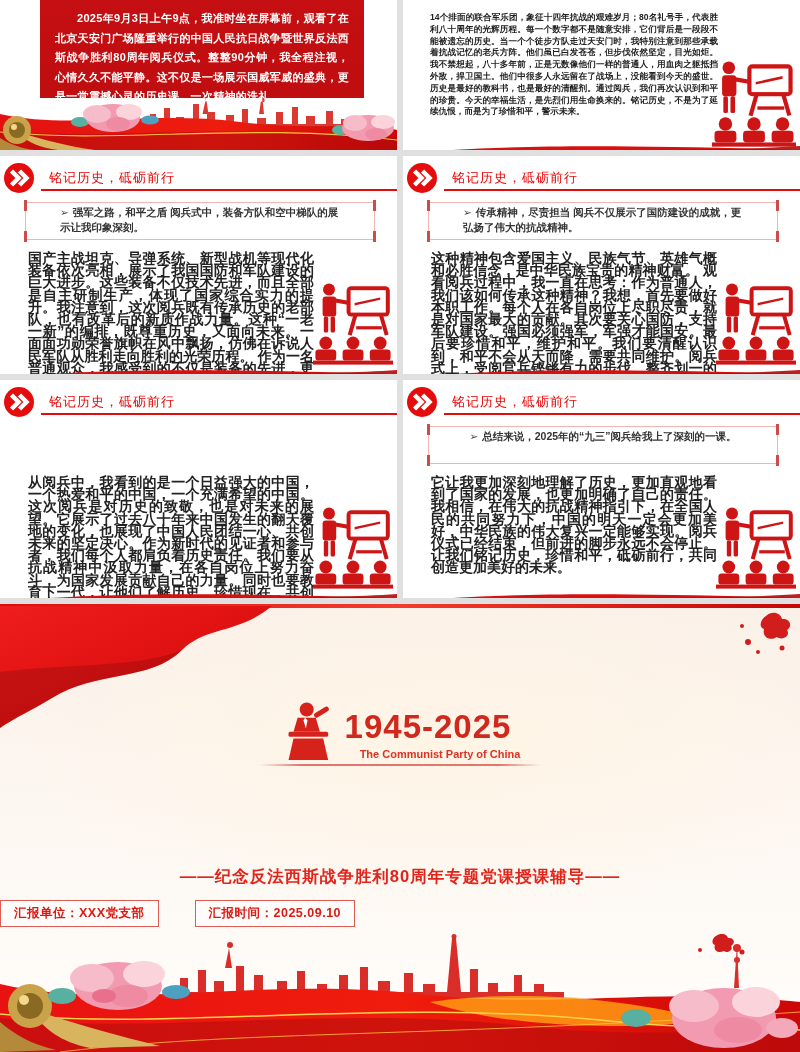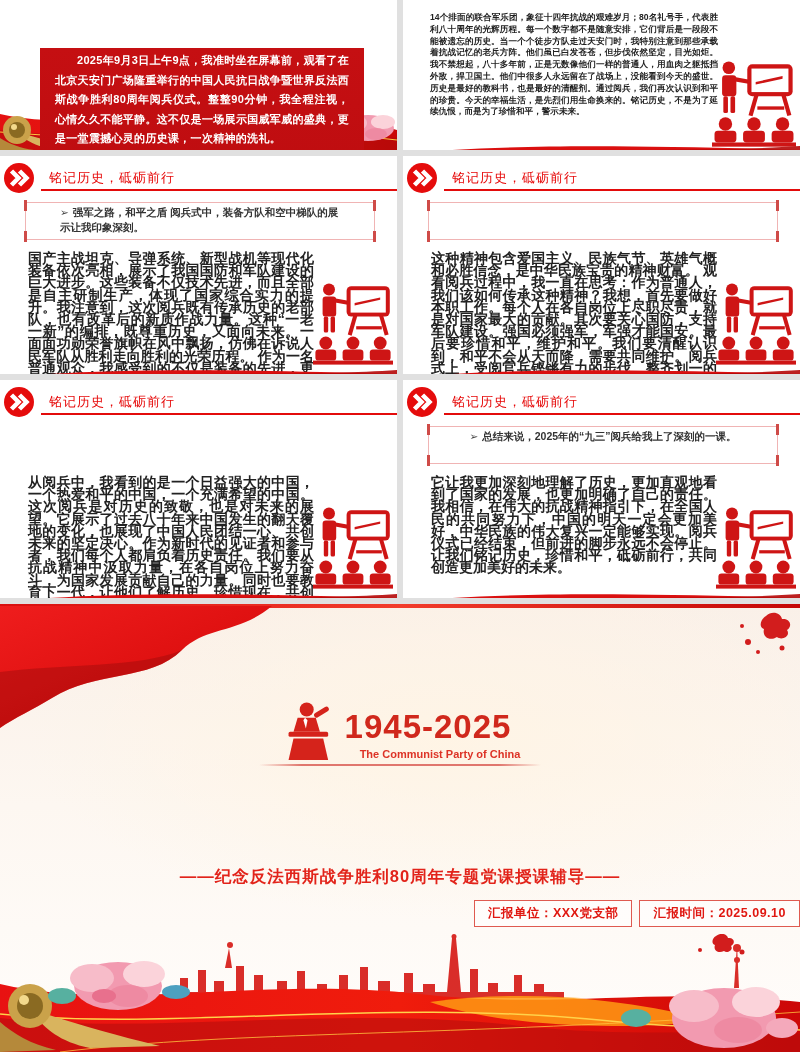--- a/index.html
+++ b/index.html
@@ -16,22 +16,22 @@
   .s2r { left:403px; top:156px; width:397px; height:218px; }
   .s3l { left:0;   top:380px; width:397px; height:218px; }
   .s3r { left:403px; top:380px; width:397px; height:218px; }
   .cover { left:0; top:604px; width:800px; height:448px;
     background:
       radial-gradient(ellipse 420px 180px at 56% 30%, rgba(255,244,228,.9), rgba(255,244,228,0)),
       linear-gradient(180deg,#faf0e8 0%, #fdf7f1 45%, #fffdfb 100%);
   }
 
   
-  .redbox { position:absolute; left:40px; top:0; width:324px; height:112px;
-    background:linear-gradient(180deg,#c50f12,#bf0d10); padding:3px 15px 0 15px;margin-top:48px; }
+  .redbox { position:absolute; left:40px; top:0; width:324px; height:98px;
+    background:linear-gradient(180deg,#c50f12,#bf0d10); padding:9px 15px 0 15px; }
   .redbox p { color:#fff; font-size:11px; font-weight:700; line-height:19.5px;
     text-indent:2em; letter-spacing:.3px; text-align:justify; }
 
   
   .para-sm { position:absolute; left:27px; top:12px; width:288px;
     font-size:8.6px; font-weight:700; line-height:11.8px; color:#222; text-align:justify; }
 
   
   .chev { position:absolute; left:4px; top:7px; width:30px; height:30px; }
   .sec-title { position:absolute; left:49px; top:13px; font-size:13px; font-weight:400;
@@ -68,21 +68,21 @@
     transform:translateX(-50%);
     background:linear-gradient(90deg,rgba(240,150,143,0),#e0766d 15%,#e0766d 85%,rgba(240,150,143,0)); }
   .cov-title { position:absolute; left:0; top:174px; width:100%; text-align:center;
     font-size:64px; font-weight:900; letter-spacing:3px; line-height:1.1;
     background:linear-gradient(100deg,#8f1016 2%,#d3261b 22%,#f4581d 40%,#c01212 58%,#e8322a 74%,#ff9b26 95%);
     -webkit-background-clip:text; background-clip:text; color:transparent;
     text-shadow:0 2px 3px rgba(140,20,10,.12); }
   .cov-subtitle { position:absolute; left:0; top:262px; width:100%; text-align:center;
     font-size:16.5px; font-weight:800; color:#e2231a; letter-spacing:1px; }
   .cov-boxes { position:absolute; left:0; top:296px; width:100%; display:flex;
-    justify-content:flex-end; gap:7px; }
+    justify-content:flex-start; gap:36px; }
   .cov-box { border:1px solid #df5a50; color:#e01710; font-size:12.5px; font-weight:800;
     padding:4px 13px; background:rgba(255,255,255,.55); letter-spacing:.5px; }
   .cover-band { position:absolute; left:0; bottom:0; width:800px; height:118px; }
 </style>
 </head>
 <body>
 
 <div class="page">
 
   <div class="slide s1l">
@@ -222,20 +222,21 @@
           <path d="M7.5 8l7 7-7 7M15.5 8l7 7-7 7" stroke="#fff" stroke-width="4.5" fill="none"></path>
         </svg>
     </div>
     <div class="sec-title">铭记历史，砥砺前行</div>
     <div class="sec-underline"></div>
     <div class="quote-box">
       <span class="cb tl"></span>
         <span class="cb bl"></span>
         <span class="cb tr"></span>
         <span class="cb br"></span>
+      <div class="quote-text"><span class="bullet">➢</span><span>传承精神，尽责担当 阅兵不仅展示了国防建设的成就，更弘扬了伟大的抗战精神。</span></div>
     </div>
     <div class="sec-body">这种精神包含爱国主义、民族气节、英雄气概和必胜信念，是中华民族宝贵的精神财富。 观看阅兵过程中，我一直在思考：作为普通人，我们该如何传承这种精神？我想，首先要做好本职工作。每个人在各自岗位上尽职尽责，就是对国家最大的贡献。其次要关心国防，支持军队建设。强国必须强军，军强才能国安。最后要珍惜和平，维护和平。我们要清醒认识到，和平不会从天而降，需要共同维护。阅兵式上，受阅官兵铿锵有力的步伐，整齐划一的动作，背后是日复一日的严格训练。这让我想到，任何事业的成功，都离不开艰苦奋斗。我们在工作中也应该发扬这种精神，不怕困难，精益求精。</div>
     <div class="lecture-icon">
       <svg viewBox="0 0 100 104" width="100%" height="100%">
           <g fill="#ce1515">
             <circle cx="20" cy="10" r="7.5"></circle>
             <rect x="12" y="19" width="17" height="25" rx="4"></rect>
             <rect x="13.5" y="44" width="5.5" height="20" rx="2"></rect>
             <rect x="22" y="44" width="5.5" height="20" rx="2"></rect>
             <rect x="26" y="21" width="28" height="5" rx="2.5" transform="rotate(10 26 21)"></rect>

